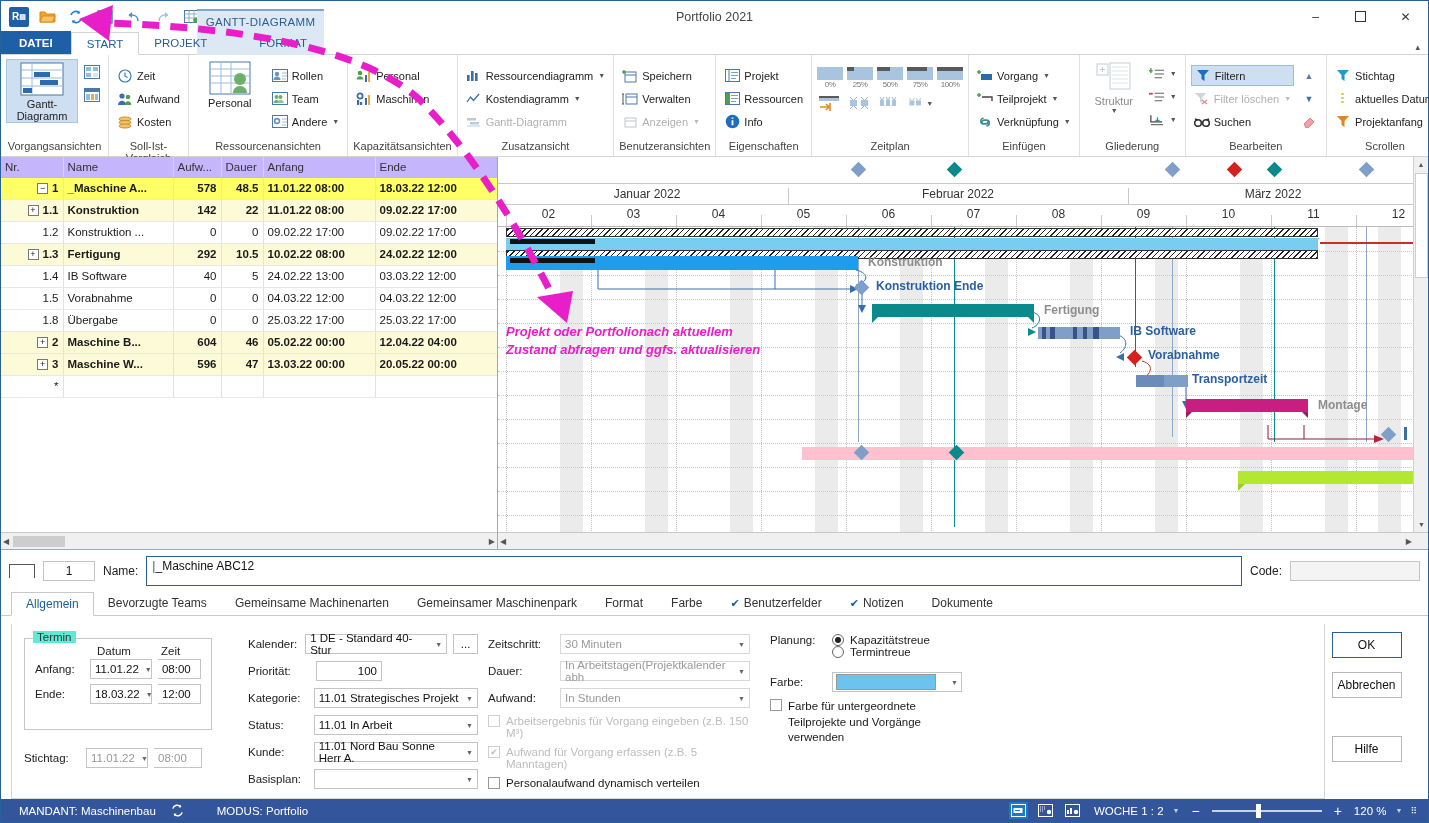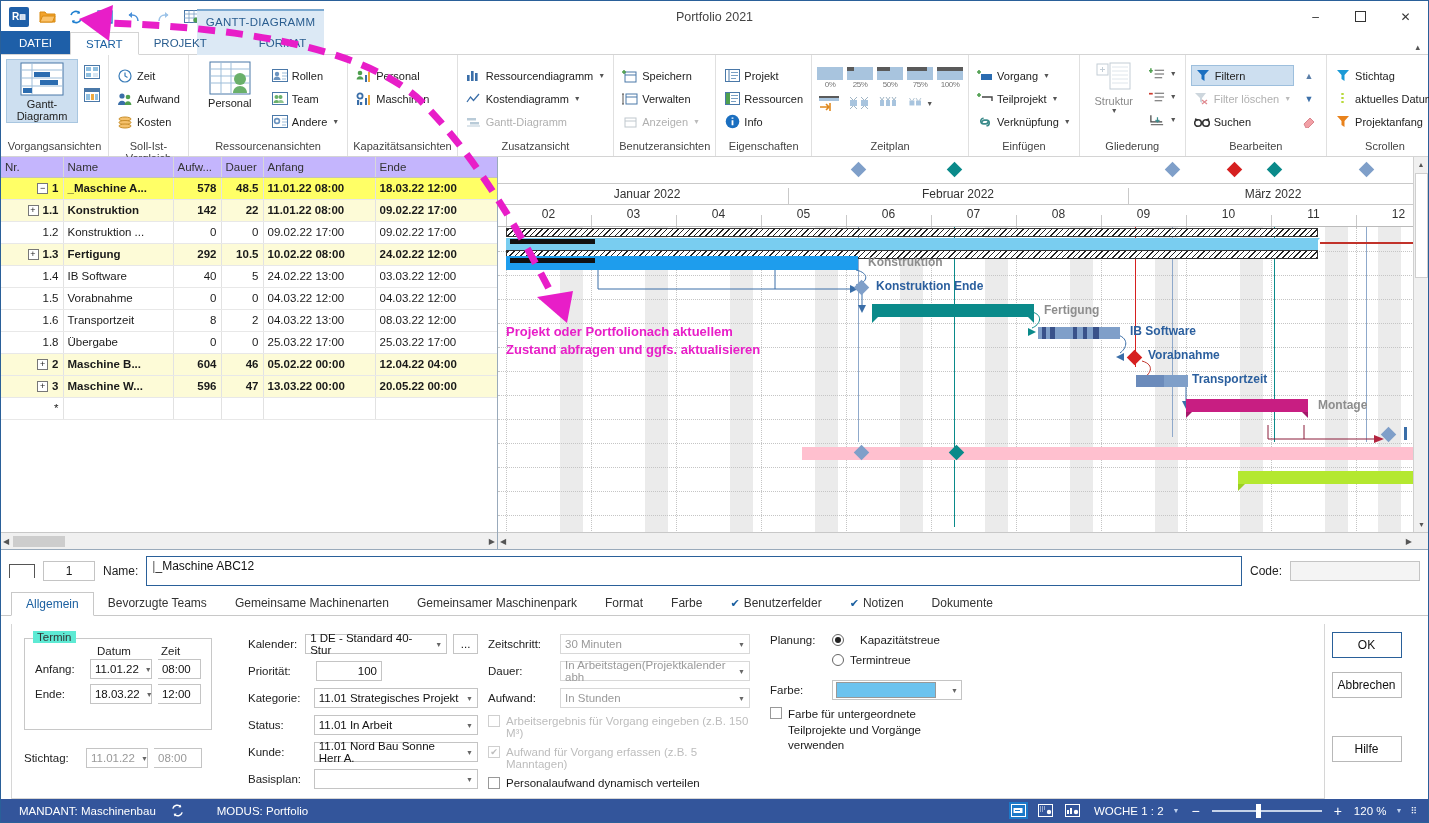--- a/index.html
+++ b/index.html
@@ -53,21 +53,21 @@
     border-top:2px solid #7aa8d0;
   }
   .ctx-banner2 {
     position:absolute; left:196px; top:0; width:127px; height:23px;
     background:#dce9f5;
   }
   .tab {
     height:23px; padding:0 15px; display:flex; align-items:center;
     font-size:11.5px; color:#2a5d8f; position:relative; z-index:2;
   }
-  .tab.file { background:#1e5fa8; color:#fff; padding:0 18px; height:23px; }
+  .tab.file { background:#1e5fa8; color:#fff; padding:0 18px; height:23px;font-weight:bold; }
   .tab.active { background:#fff; border:1px solid #d4d4d4; border-bottom:1px solid #fff;
                 margin-bottom:-1px; color:#1a5fa0; }
   .tab.ctx { color:#2a5d8f; }
 
   
   .ribbon {
     height:102px; flex:0 0 102px; background:#fff;
     border-bottom:1px solid #d4d4d4;
     display:flex; position:relative;
   }
@@ -252,21 +252,21 @@
   }
   .st-item { padding:0 10px; display:flex; align-items:center; gap:6px; }
   .st-right { margin-left:auto; display:flex; align-items:center; gap:8px; padding-right:4px; }
   .zbtn { width:19px; height:17px; display:flex; align-items:center; justify-content:center; }
   .zbtn.on { background:#1b79c9; }
   .slider { width:110px; height:17px; position:relative; display:flex; align-items:center; }
   .slider .track { position:absolute; left:0; right:0; height:2px; background:#c6d2e8; }
   .slider .knob { position:absolute; left:44px; width:5px; height:14px; background:#fff; }
 
   
-  .anno { position:absolute; inset:0; pointer-events:none; z-index:50; }
+  .anno { position:absolute; inset:0; pointer-events:none; z-index:50;font-style:italic; }
   .anno-text {
     position:absolute; left:505px; top:322px; font-size:13px; font-weight:bold;
     color:#e81ec8; line-height:1.35; white-space:pre;
   }
 </style>
 </head>
 <body>
 
 <div class="app">
 
@@ -923,28 +923,20 @@
                 </tr>
                 <tr class="plain">
                   <td class="nr" style="padding-left:14px;"><span>1.5</span></td>
                   <td>Vorabnahme</td>
                   <td class="num">0</td>
                   <td class="num">0</td>
                   <td>04.03.22 12:00</td>
                   <td style="border-right:none">04.03.22 12:00</td>
                 </tr>
                 <tr class="plain">
-                  <td class="nr" style="padding-left:14px;"><span>1.6</span></td>
-                  <td>Transportzeit</td>
-                  <td class="num">8</td>
-                  <td class="num">2</td>
-                  <td>04.03.22 13:00</td>
-                  <td style="border-right:none">08.03.22 12:00</td>
-                </tr>
-                <tr class="plain">
                   <td class="nr" style="padding-left:14px;"><span>1.8</span></td>
                   <td>Übergabe</td>
                   <td class="num">0</td>
                   <td class="num">0</td>
                   <td>25.03.22 17:00</td>
                   <td style="border-right:none">25.03.22 17:00</td>
                 </tr>
                 <tr class="lvl1b">
                   <td class="nr" style=""><span class="exp">+</span><span>2</span></td>
                   <td>Maschine B...</td>
@@ -1319,21 +1311,21 @@
               <div class="cbrow" style="margin-top: 7px;">
                 <span class="cb"></span>
                 <span class="">Personalaufwand dynamisch verteilen</span>
               </div>
             </div>
 
           <div class="col4">
             <div class="frow" style="align-items:flex-start">
               <div class="flbl" style="width:56px">Planung:</div>
               <div>
-                <div style="display:flex;align-items:flex-start;gap:16px;margin-bottom:8px">
+                <div style="display:flex;align-items:flex-start;gap:6px;">
                   <span class="rb">
                       <i></i>
                     </span>
                   <span class="flbl">Kapazitätstreue</span>
                 </div>
                 <div style="display:flex;align-items:center;gap:6px">
                   <span class="rb"></span>
                   <span class="flbl">Termintreue</span>
                 </div>
               </div>

